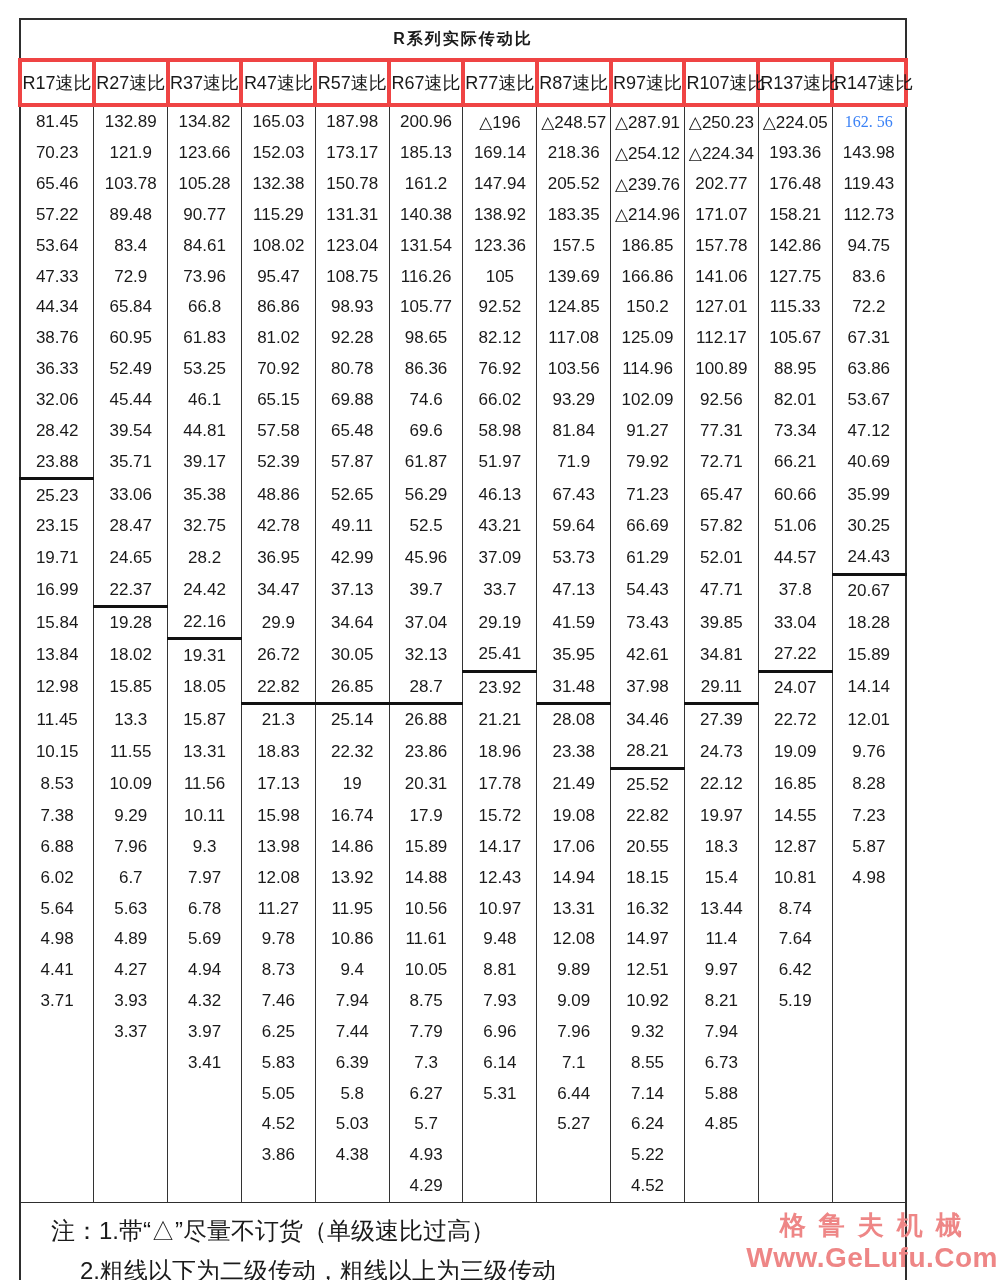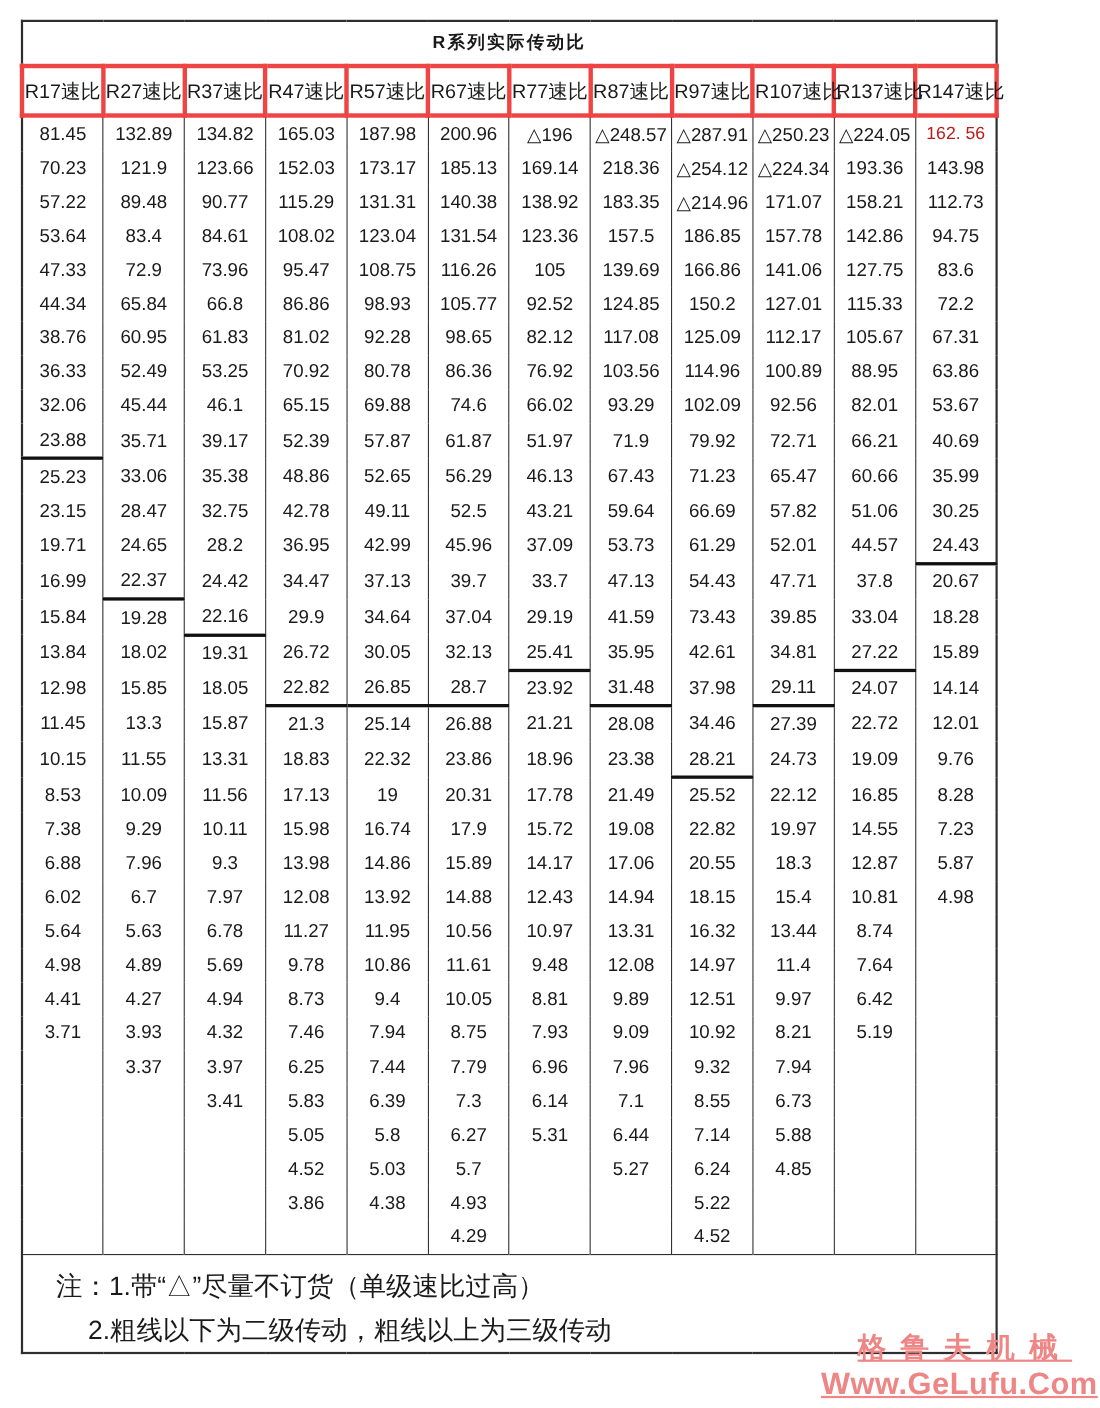--- a/index.html
+++ b/index.html
@@ -19,29 +19,29 @@
   th.col-h{
     height:41px;font-size:18px;font-weight:normal;text-align:center;
     border:4px solid #ef4444;padding:0;white-space:nowrap;
   }
   td.cell{
     height:30.85px;font-size:17px;text-align:center;vertical-align:middle;
     border-left:1px solid #333;border-right:1px solid #333;
     padding:0;white-space:nowrap;overflow:hidden;
   }
   td.thick{border-bottom:3px solid #111;}
-  td.serif-cell{font-family:Liberation Sans, sans-serif;font-size:16px;color:#b91c1c;}
+  td.serif-cell{font-family:Liberation Serif, serif;font-size:16px;color:#3b82f6;}
   tfoot td.note-cell{
     border-top:1px solid #2e2e2e;font-size:24px;text-align:left;
     padding:12px 0 4px 30px;height:46px;vertical-align:top;
   }
   .note-line2{margin-left:29px;margin-top:8px;}
   .watermark{
     position:absolute;top:1210px;right:2px;text-align:center;
-    font-weight:bold;line-height:1.2;user-select:none;text-decoration:underline;
+    font-weight:bold;line-height:1.2;user-select:none;
   }
   .wm-cn{font-size:26px;letter-spacing:13px;margin-right:-10px;white-space:nowrap;}
   .wm-url{font-size:28px;letter-spacing:0.5px;white-space:nowrap;}
 </style>
 </head>
 <body>
 
 <div class="sheet">
   <table>
     <thead>
@@ -86,20 +86,34 @@
           <td class="cell">173.17</td>
           <td class="cell">185.13</td>
           <td class="cell">169.14</td>
           <td class="cell">218.36</td>
           <td class="cell">△254.12</td>
           <td class="cell">△224.34</td>
           <td class="cell">193.36</td>
           <td class="cell">143.98</td>
         </tr>
         <tr>
+          <td class="cell">65.46</td>
+          <td class="cell">103.78</td>
+          <td class="cell">105.28</td>
+          <td class="cell">132.38</td>
+          <td class="cell">150.78</td>
+          <td class="cell">161.2</td>
+          <td class="cell">147.94</td>
+          <td class="cell">205.52</td>
+          <td class="cell">△239.76</td>
+          <td class="cell">202.77</td>
+          <td class="cell">176.48</td>
+          <td class="cell">119.43</td>
+        </tr>
+        <tr>
           <td class="cell">57.22</td>
           <td class="cell">89.48</td>
           <td class="cell">90.77</td>
           <td class="cell">115.29</td>
           <td class="cell">131.31</td>
           <td class="cell">140.38</td>
           <td class="cell">138.92</td>
           <td class="cell">183.35</td>
           <td class="cell">△214.96</td>
           <td class="cell">171.07</td>
@@ -182,20 +196,34 @@
           <td class="cell">46.1</td>
           <td class="cell">65.15</td>
           <td class="cell">69.88</td>
           <td class="cell">74.6</td>
           <td class="cell">66.02</td>
           <td class="cell">93.29</td>
           <td class="cell">102.09</td>
           <td class="cell">92.56</td>
           <td class="cell">82.01</td>
           <td class="cell">53.67</td>
+        </tr>
+        <tr>
+          <td class="cell">28.42</td>
+          <td class="cell">39.54</td>
+          <td class="cell">44.81</td>
+          <td class="cell">57.58</td>
+          <td class="cell">65.48</td>
+          <td class="cell">69.6</td>
+          <td class="cell">58.98</td>
+          <td class="cell">81.84</td>
+          <td class="cell">91.27</td>
+          <td class="cell">77.31</td>
+          <td class="cell">73.34</td>
+          <td class="cell">47.12</td>
         </tr>
         <tr>
           <td class="cell thick">23.88</td>
           <td class="cell">35.71</td>
           <td class="cell">39.17</td>
           <td class="cell">52.39</td>
           <td class="cell">57.87</td>
           <td class="cell">61.87</td>
           <td class="cell">51.97</td>
           <td class="cell">71.9</td>

